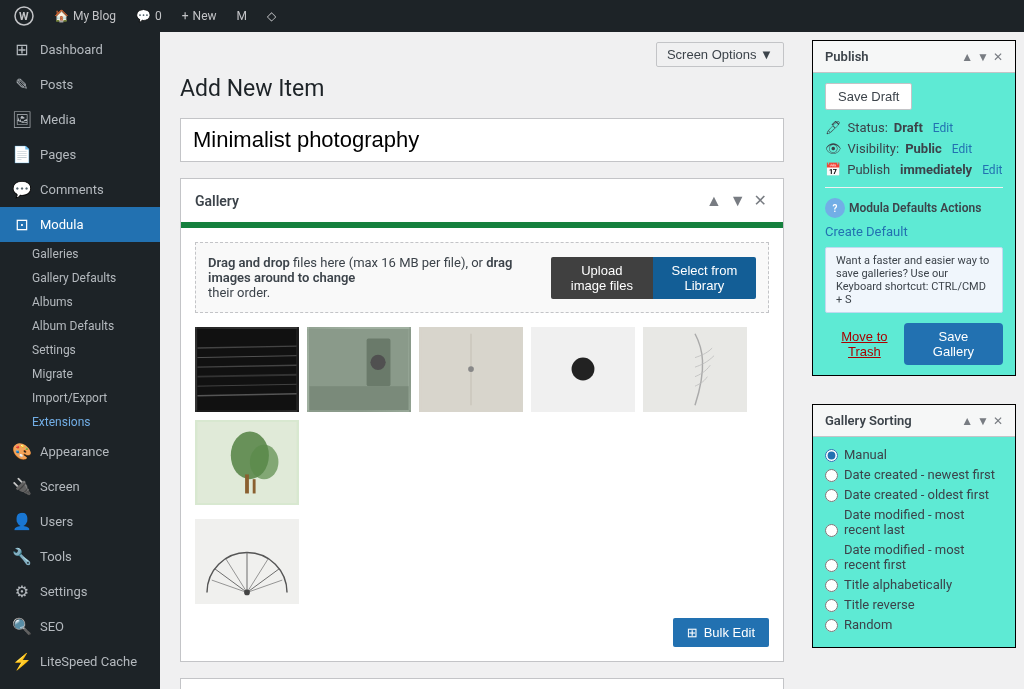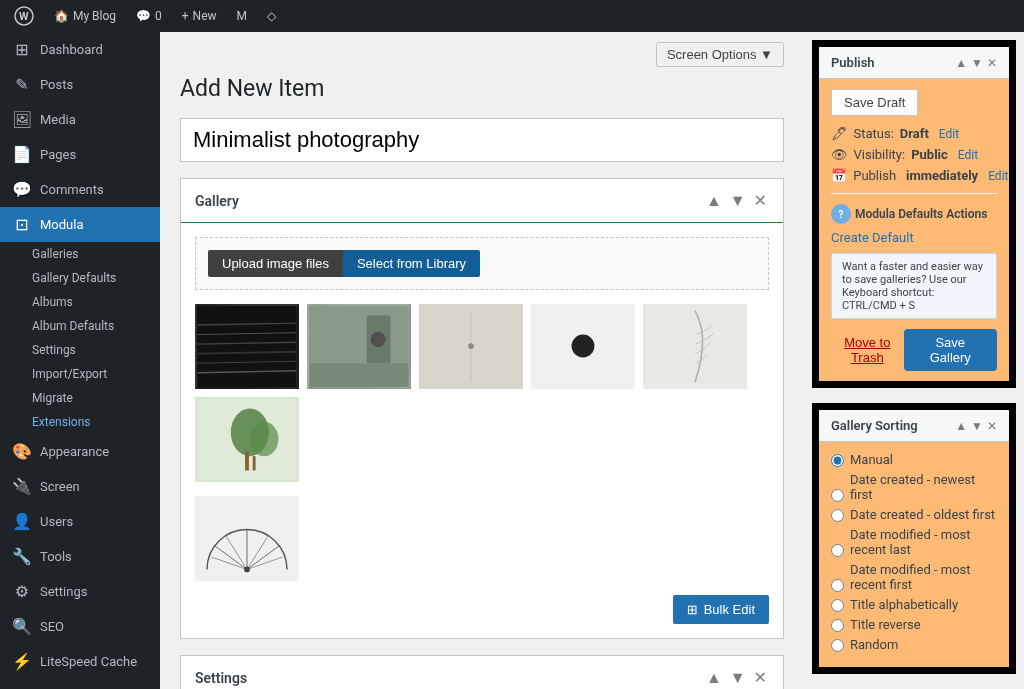--- a/index.html
+++ b/index.html
@@ -29,21 +29,21 @@
     .screen-options-btn { background: #f0f0f1; border: 1px solid #c3c4c7; color: #3c434a; padding: 4px 10px; cursor: pointer; font-size: 13px; border-radius: 2px; }
 
     
     .page-title { font-size: 23px; font-weight: 400; color: #1d2327; margin-bottom: 16px; }
 
     
     .title-input { width: 100%; padding: 8px 12px; font-size: 22px; border: 1px solid #c3c4c7; background: #fff; margin-bottom: 16px; outline: none; }
 
     
     .panel { background: #fff; border: 1px solid #c3c4c7; margin-bottom: 16px; }
-    .panel-header { display: flex; align-items: center; justify-content: space-between; padding: 10px 14px; border-bottom: 1px solid #15803d; background: #fff; }
+    .panel-header { display: flex; align-items: center; justify-content: space-between; padding: 10px 14px; border-bottom: 6px solid #15803d; background: #fff; }
     .panel-title { font-size: 14px; font-weight: 600; }
     .panel-controls { display: flex; gap: 4px; align-items: center; }
     .panel-btn { background: none; border: none; cursor: pointer; color: #787c82; font-size: 16px; padding: 2px; }
     .panel-body { padding: 14px; }
 
     
     .upload-area { border: 1px dashed #c3c4c7; padding: 12px; margin-bottom: 14px; display: flex; align-items: center; justify-content: space-between; background: #f9f9f9; }
     .upload-text { font-size: 13px; color: #3c434a; }
     .upload-text strong { font-weight: 600; }
     .upload-buttons { display: flex; gap: 0; }
@@ -58,21 +58,21 @@
     .img-dark { background: linear-gradient(135deg, #1a1a1a 30%, #333 70%); }
     .img-gray { background: linear-gradient(135deg, #8a9a8a 30%, #a0b0a0 70%); }
 
     
     .bulk-edit-row { display: flex; justify-content: flex-end; }
     .btn-bulk-edit { background: #2271b1; color: #fff; border: none; padding: 7px 14px; cursor: pointer; font-size: 13px; border-radius: 2px; display: flex; align-items: center; gap: 6px; }
     .field-help { width: 20px; height: 20px; background: #72aee6; color: #fff; border-radius: 50%; display: flex; align-items: center; justify-content: center; font-size: 10px; cursor: pointer; }
 
     
     .right-sidebar { width: 220px; flex-shrink: 0; overflow-y: auto; padding: 8px; }
-    .meta-panel { background: #fdba74; border: 7px solid #000000; margin-bottom: 15px; }
+    .meta-panel { background: #5eead4; border: 1px solid #000000; margin-bottom: 28px; }
     .meta-panel-header { display: flex; align-items: center; justify-content: space-between; padding: 8px 12px; border-bottom: 1px solid #c3c4c7; background: #f6f7f7; }
     .meta-panel-title { font-weight: 600; font-size: 13px; }
     .meta-panel-controls { display: flex; gap: 4px; }
     .meta-panel-btn { background: none; border: none; cursor: pointer; color: #787c82; font-size: 12px; }
     .meta-panel-body { padding: 10px 12px; }
     .btn-save-draft { background: #fff; border: 1px solid #c3c4c7; color: #3c434a; padding: 5px 12px; cursor: pointer; font-size: 13px; border-radius: 2px; margin-bottom: 10px; }
     .meta-row { display: flex; align-items: center; gap: 6px; margin-bottom: 6px; font-size: 13px; }
     .meta-edit-link { color: #2271b1; text-decoration: none; cursor: pointer; margin-left: 4px; font-size: 12px; }
     .meta-divider { border: none; border-top: 1px solid #f0f0f1; margin: 10px 0; }
     .meta-action-title { font-weight: 600; font-size: 12px; color: #3c434a; display: flex; align-items: center; gap: 4px; margin-bottom: 6px; }
@@ -145,24 +145,24 @@
     </div>
     <div class="sidebar-menu-item active">
       <span class="icon">⊡</span>
       <span>Modula</span>
     </div>
     <div class="sidebar-sub-item">Galleries</div>
     <div class="sidebar-sub-item">Gallery Defaults</div>
     <div class="sidebar-sub-item">Albums</div>
     <div class="sidebar-sub-item">Album Defaults</div>
     <div class="sidebar-sub-item">Settings</div>
-    <div class="sidebar-sub-item">Import/Export</div>
     <div class="sidebar-sub-item">
       <span>Migrate</span>
     </div>
+    <div class="sidebar-sub-item">Import/Export</div>
     <div class="sidebar-sub-item active-link">Extensions</div>
     <div class="sidebar-menu-item">
       <span class="icon">🎨</span>
       <span>Appearance</span>
     </div>
     <div class="sidebar-menu-item">
       <span class="icon">🔌</span>
       <span>Screen</span>
     </div>
     <div class="sidebar-menu-item">
@@ -208,20 +208,23 @@
       <div class="panel-header">
         <span class="panel-title">Gallery</span>
         <div class="panel-controls">
           <button class="panel-btn">▲</button>
           <button class="panel-btn">▼</button>
           <button class="panel-btn">✕</button>
         </div>
       </div>
       <div class="panel-body">
         <div class="upload-area">
+          <div class="upload-text">
+            <strong>Drag and drop</strong> files here (max 16 MB per file), or <strong>drag images around to change</strong><br>their order.
+          </div>
           <div class="upload-buttons">
             <button class="btn-upload">Upload image files</button>
             <button class="btn-library">Select from Library</button>
           </div>
         </div>
         <div class="image-grid">
 
           <div class="image-thumb img-dark">
             <svg class="thumb-svg" viewBox="0 0 104 85" xmlns="http://www.w3.org/2000/svg">
               <rect width="104" height="85" fill="#111"></rect>

